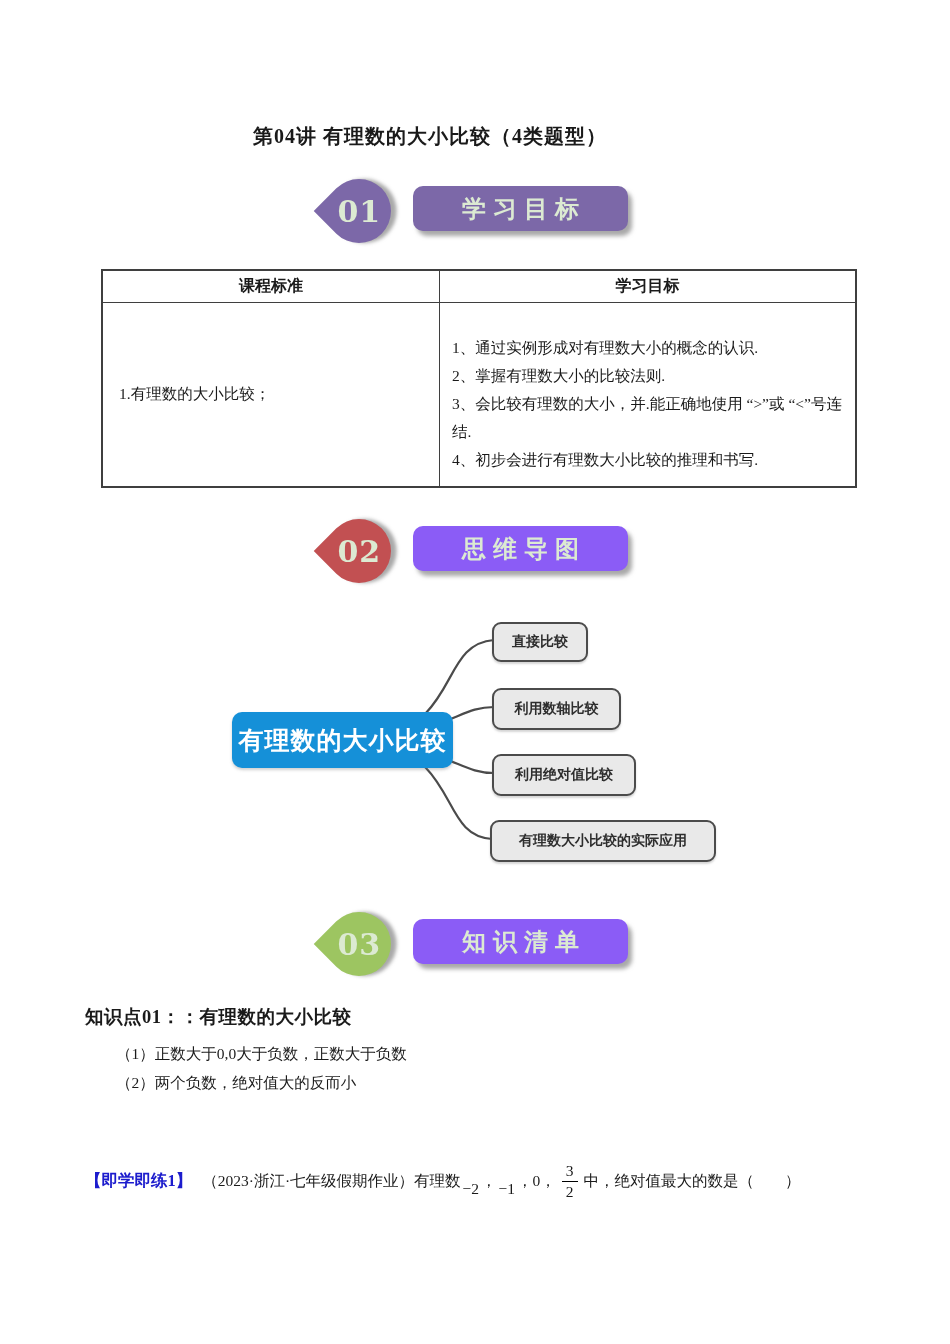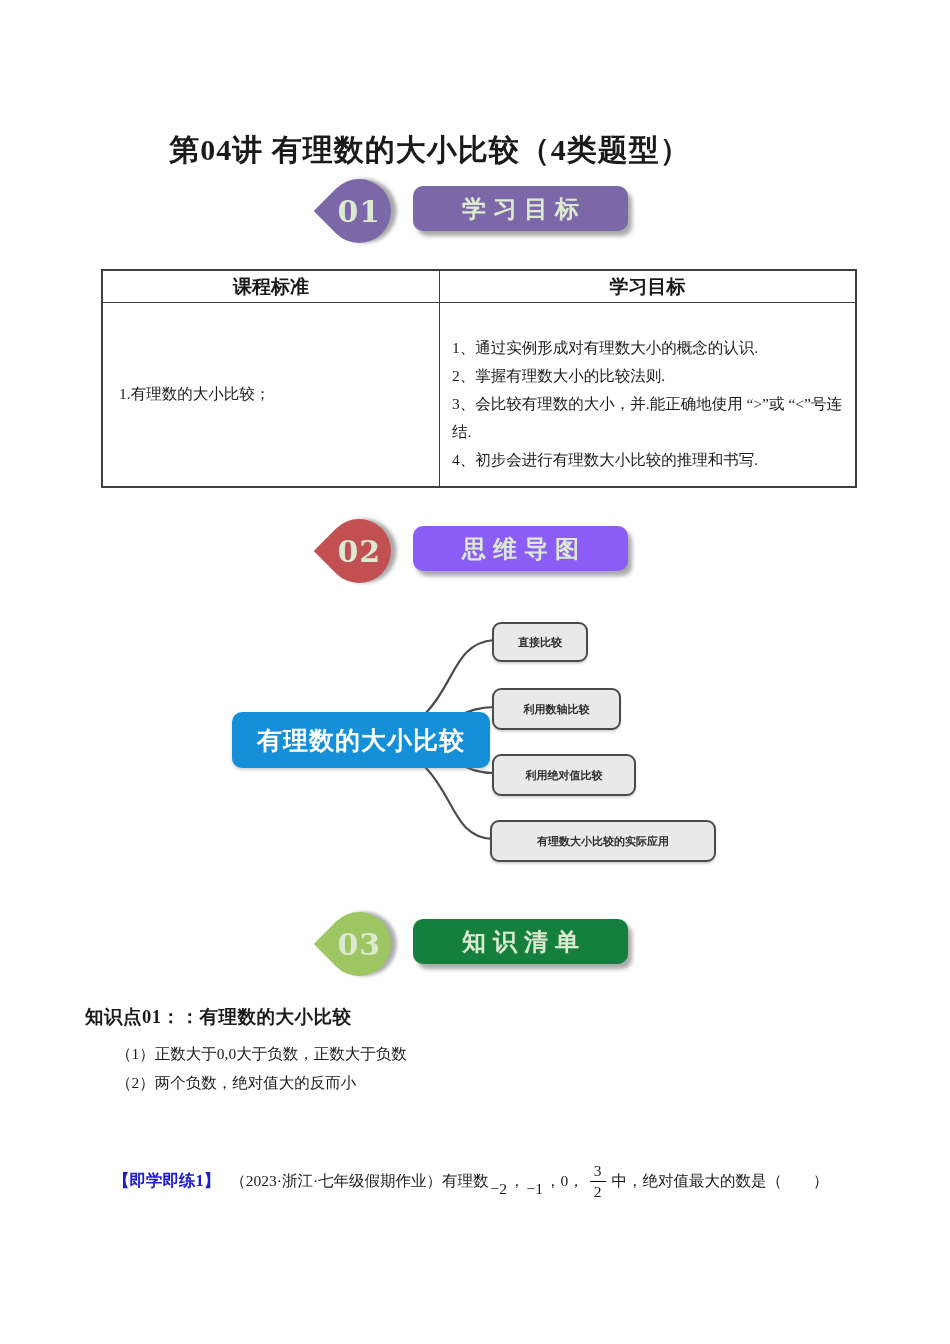--- a/index.html
+++ b/index.html
@@ -4,21 +4,21 @@
 <style>
   html,body { margin:0; padding:0; background:#ffffff; }
   .page {
     position:relative; width:950px; height:1344px; background:#ffffff;
     font-family:"Liberation Serif","DejaVu Serif",serif; color:#1a1a1a; overflow:hidden;
   }
 
   
   .doc-title {
     position:absolute; left:20px; top:110px; width:820px;
-    text-align:center; font-size:30px; font-weight:bold; letter-spacing:1px;
+    text-align:center; font-size:20px; font-weight:bold; letter-spacing:1px;
   }
 
   
   .sec { position:absolute; left:325px; width:420px; height:78px; }
   .sec-1 { top:177px; } .sec-2 { top:517px; } .sec-3 { top:910px; }
   .badge {
     position:absolute; left:2px; top:2px; width:64px; height:64px;
     border-radius:0 50% 50% 50%;
     transform:rotate(-45deg);
     box-shadow:4px 4px 4px rgba(140,140,140,0.75);
@@ -42,48 +42,48 @@
   }
 
   
   .goals-table {
     position:absolute; left:101px; top:269px; width:756px; height:219px;
     border-collapse:collapse; table-layout:fixed;
   }
   .goals-table th, .goals-table td { border:1px solid #3f3f3f; }
   .goals-table { border:2px solid #3f3f3f; }
   .goals-table th {
-    height:29px; font-size:19px; font-weight:bold; text-align:center; vertical-align:middle;margin-top:28px;
+    height:29px; font-size:16px; font-weight:bold; text-align:center; vertical-align:middle;margin-top:28px;
   }
   .col-left { width:334px; }
   .cell-standard { font-size:15.5px; padding-left:16px; vertical-align:middle; }
   .cell-goals { font-size:15.5px; padding:28px 10px 10px 12px; vertical-align:middle; }
   .goal-line { line-height:28px; }
 
   
   .mindmap { position:absolute; left:228px; top:608px; width:500px; height:262px; }
   .mindmap svg { position:absolute; left:0; top:0; }
   .root-node {
-    position:absolute; left:4px; top:104px; width:258px; height:56px;
+    position:absolute; left:4px; top:104px; width:221px; height:56px;
     border-radius:10px;
     display:flex; align-items:center; justify-content:center;
     box-shadow:0 2px 3px rgba(120,120,120,0.35);
   }
   .root-label {
     font-family:"DejaVu Sans","Liberation Sans",sans-serif;
     font-size:25px; font-weight:bold; color:#ffffff; letter-spacing:1px;
   }
   .branch {
     position:absolute; background:#e9e9e9; border:2px solid #4b4b4b; border-radius:9px;
     display:flex; align-items:center; justify-content:center;
     box-shadow:0 2px 2px rgba(120,120,120,0.3);
   }
   .branch-label {
     font-family:"DejaVu Sans","Liberation Sans",sans-serif;
-    font-size:11px; font-weight:bold; color:#2e2e2e;
+    font-size:14px; font-weight:bold; color:#2e2e2e;
   }
   .branch-1 { left:264px; top:14px;  width:92px;  height:36px; }
   .branch-2 { left:264px; top:80px;  width:125px; height:38px; }
   .branch-3 { left:264px; top:146px; width:140px; height:38px; }
   .branch-4 { left:262px; top:212px; width:222px; height:38px; }
 
   
   .kp-heading {
     position:absolute; left:85px; top:1004px;
     font-size:18.5px; font-weight:bold; letter-spacing:0.5px;font-family:Liberation Serif, serif;
@@ -172,33 +172,33 @@
     </div>
     <div class="branch branch-4">
       <span class="branch-label">有理数大小比较的实际应用</span>
     </div>
   </div>
 
   <div class="sec sec-3">
     <div class="badge" style="background-color: rgb(157, 197, 97);">
       <span class="badge-num">03</span>
     </div>
-    <div class="pill" style="background-color: #15803d; text-align: right;">
+    <div class="pill" style="background-color: #8b5cf6; text-align: right;">
       <span class="pill-label">知识清单</span>
     </div>
   </div>
 
   <div class="kp-heading">知识点01：：有理数的大小比较</div>
   <div class="kp-items">
     <div class="kp-item">（1）正数大于0,0大于负数，正数大于负数</div>
     <div class="kp-item">（2）两个负数，绝对值大的反而小</div>
   </div>
 
   <div class="practice">
-    <span class="practice-label" style="color: rgb(28, 28, 205); margin-left: 28px;">【即学即练1】</span>
+    <span class="practice-label" style="color: rgb(28, 28, 205);">【即学即练1】</span>
     <span class="nowrap">（2023·浙江·七年级假期作业）有理数</span>
     <span class="sub">−2</span>
     <span>，</span>
     <span class="sub">−1</span>
     <span>，</span>
     <span>0</span>
     <span>，</span>
     <span class="frac">
       <span class="frac-num">3</span>
       <span class="frac-den">2</span>

